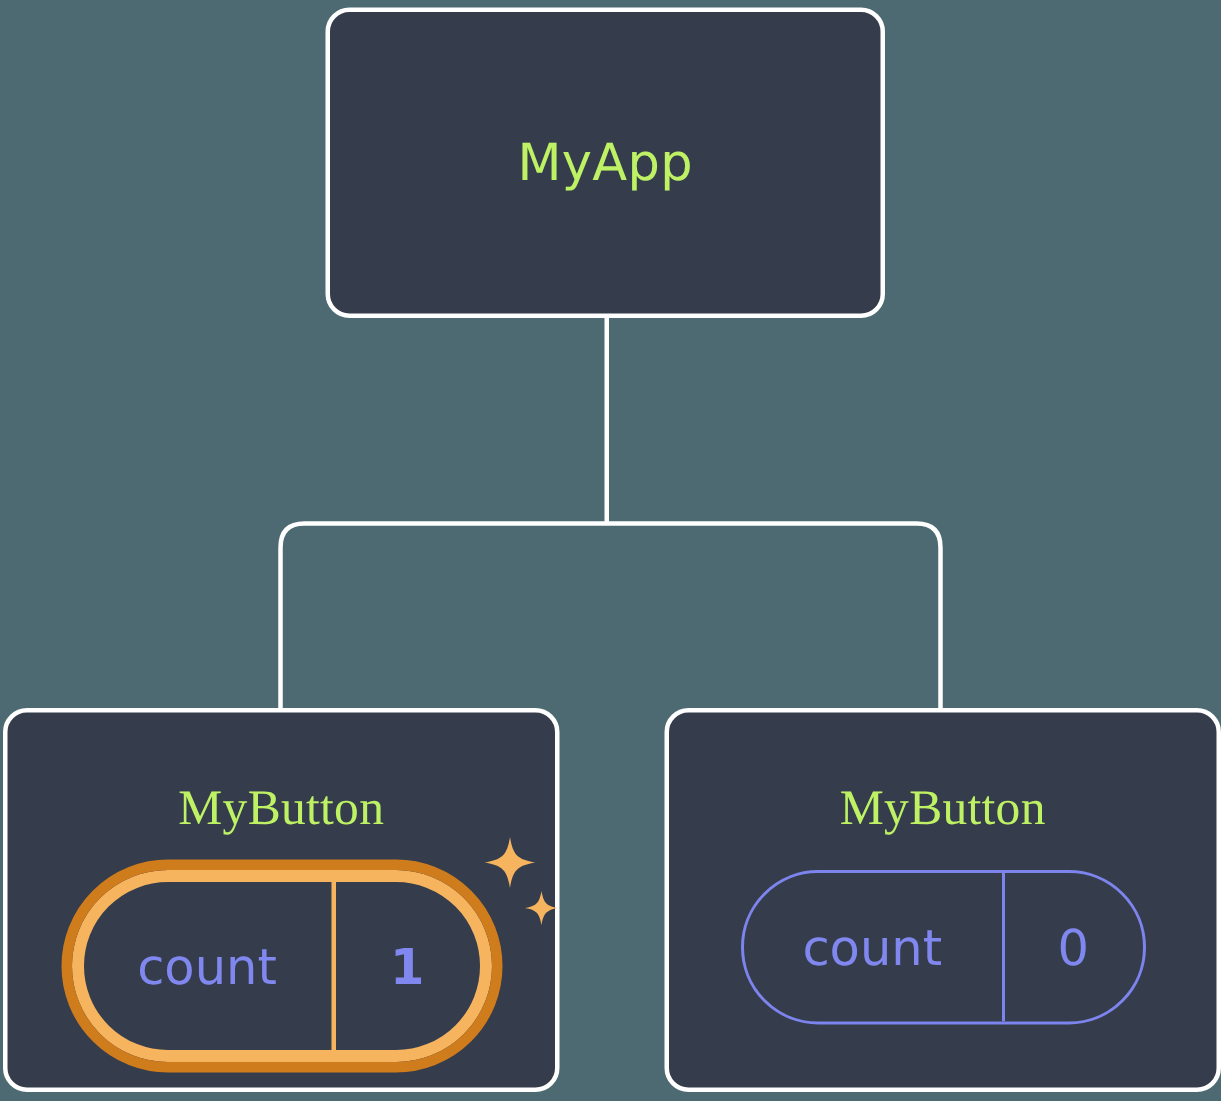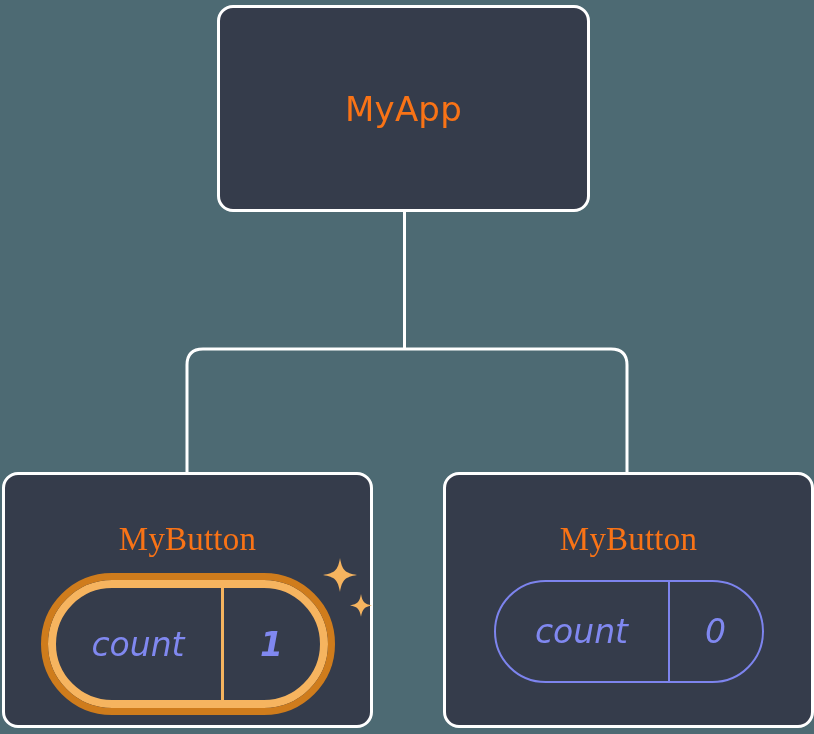--- a/index.html
+++ b/index.html
@@ -49,21 +49,21 @@
     width: 371px;
     height: 256px;
   }
   .node-child-right {
     left: 443px;
     top: 472px;
     width: 371px;
     height: 256px;
   }
   .node-title {
-    color: #f97316;
+    color: #bef264;
     font-size: 33px;
     font-weight: 400;
     letter-spacing: 0.2px;
     line-height: 1;
     white-space: nowrap;
   }
   .node-root .node-title {
     font-size: 34px;
   }
   .node-child-left .node-title,
@@ -72,21 +72,20 @@
     font-family: Liberation Serif, serif;
   }
 
   
   .pill-wrap {
     position: relative;
     margin-top: 24px;
     display: flex;
     align-items: center;
     justify-content: center;
-    font-style: italic;
   }
   .pill {
     box-sizing: border-box;
     display: flex;
     align-items: stretch;
     border-radius: 999px;
     background: #353c4b;
     overflow: hidden;
   }
   

